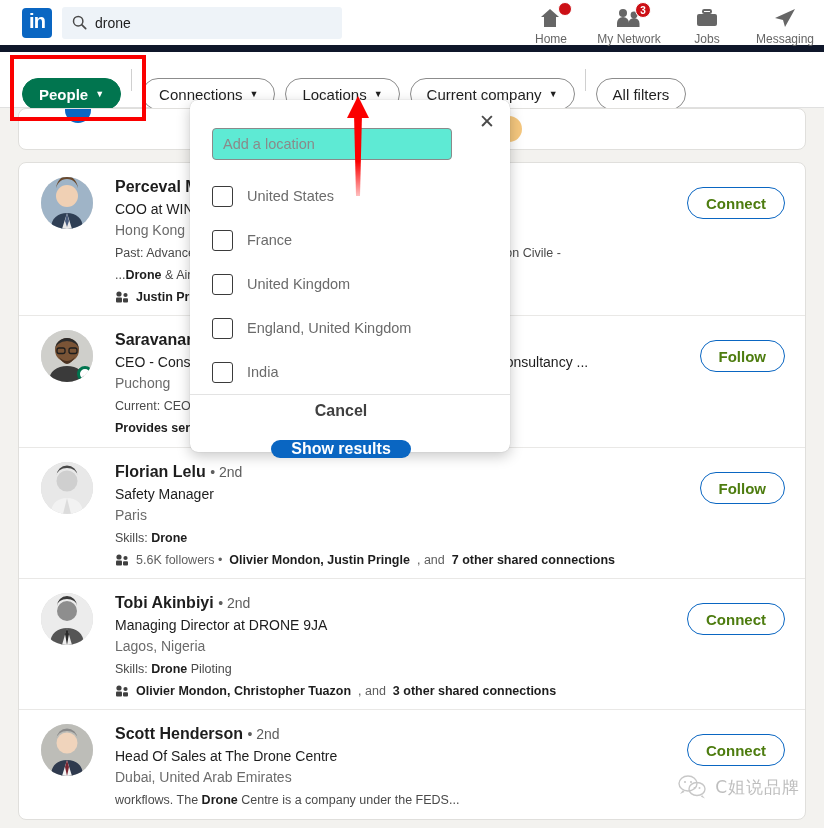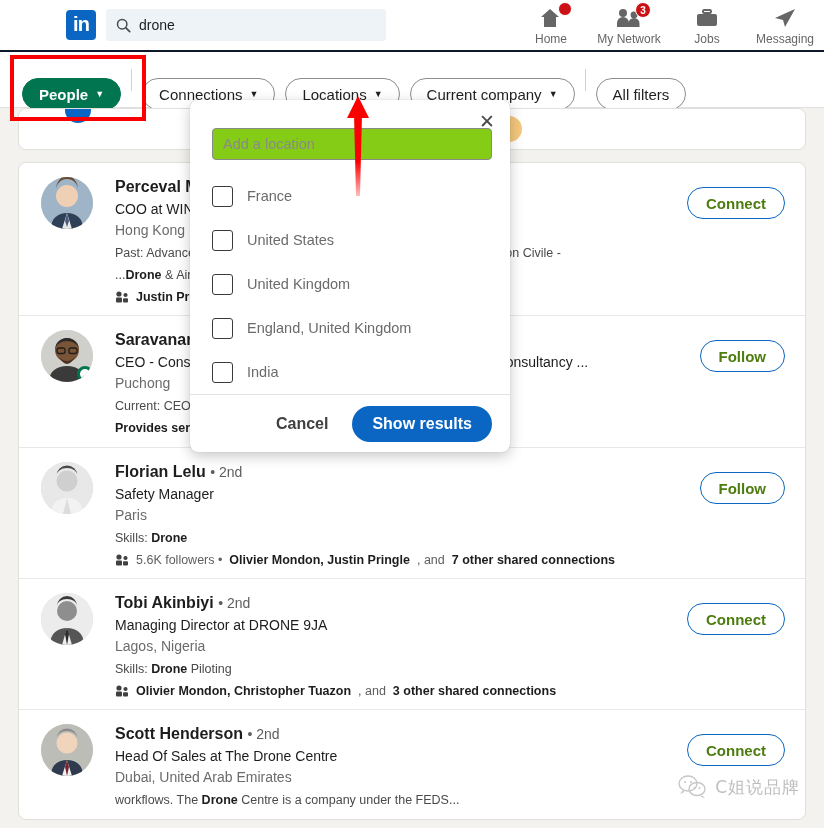--- a/index.html
+++ b/index.html
@@ -7,22 +7,22 @@
     width: 824px; height: 828px;
     font-family: "Liberation Sans", sans-serif;
     background: #f3f2ef;
     overflow: hidden;
   }
   #root { position: relative; width: 824px; height: 828px; }
 
   
   .topnav {
     position: absolute; top: 0; left: 0; width: 824px; height: 52px;
-    background: #ffffff; border-bottom: 2px solid #0f172a;
-    display: flex; align-items: center; padding-left: 44px;
+    background: #ffffff; border-bottom: 7px solid #0f172a;
+    display: flex; align-items: center;
   }
   .li-logo {
     margin-left: 22px; width: 30px; height: 30px; border-radius: 4px;
     background: #0a66c2; color: #fff; font-weight: bold; font-size: 20px;
     display: flex; align-items: center; justify-content: center;
     letter-spacing: -1px; font-family: "Liberation Sans", sans-serif;
     padding-bottom: 2px;
   }
   .search-wrap {
     margin-left: 10px; width: 280px; height: 32px; background: #eef3f8;
@@ -132,37 +132,37 @@
     box-shadow: 0 4px 14px rgba(0,0,0,.22), 0 0 1px rgba(0,0,0,.25);
     z-index: 40; display: flex; flex-direction: column;
   }
   .modal-close {
     position: absolute; right: 12px; top: 10px; width: 22px; height: 22px;
     display: flex; align-items: center; justify-content: center;
     cursor: pointer; color: #4a4a4a; font-size: 19px; line-height: 1;
   }
   .modal-body { padding: 28px 22px 0 22px; flex: 1 1 auto; }
   .loc-input {
-    width: 280px; height: 32px; border: 1px solid #8a8a8a; border-radius: 4px;
+    width: 240px; height: 32px; border: 1px solid #8a8a8a; border-radius: 4px;
     padding: 0 10px; font-size: 14.5px; color: #1d1d1d; outline: none;
-    font-family: "Liberation Sans", sans-serif; background: #84cc16;
+    font-family: "Liberation Sans", sans-serif; background: #5eead4;
   }
   .loc-input::placeholder { color: #8a8a8a; }
   .loc-list { margin-top: 14px; }
   .loc-item {
     display: flex; align-items: center; gap: 14px; height: 44px; cursor: pointer;
   }
   .cbox {
     width: 21px; height: 21px; border: 1.5px solid #3b3b3b; border-radius: 3px;
     background: #fff; flex: 0 0 auto;
   }
   .loc-label { font-size: 14.5px; color: #6b6b6b; }
   .modal-footer {
     border-top: 1px solid #e3e3e3; height: 64px; display: flex;
-    align-items: center; justify-content: flex-end; padding-right: 18px; gap: 12px;
+    align-items: center; justify-content: flex-end; padding-right: 18px; gap: 12px; flex-direction: column;
   }
   .btn-cancel {
     background: transparent; border: 0; font-size: 16px; font-weight: bold;
     color: #404040; padding: 8px 12px; cursor: pointer; border-radius: 16px;
     font-family: "Liberation Sans", sans-serif;
   }
   .btn-show {
     background: #0a66c2; border: 0; color: #fff; font-size: 16px; font-weight: bold;
     height: 36px; padding: 0 20px; border-radius: 18px; cursor: pointer;
     font-family: "Liberation Sans", sans-serif;
@@ -460,25 +460,25 @@
 
   <div class="modal">
     <div class="modal-close">
       <span>✕</span>
     </div>
     <div class="modal-body">
       <input class="loc-input" type="text" placeholder="Add a location" style="">
       <div class="loc-list">
         <div class="loc-item">
           <span class="cbox"></span>
-          <span class="loc-label">France</span>
+          <span class="loc-label">United States</span>
         </div>
         <div class="loc-item">
           <span class="cbox"></span>
-          <span class="loc-label">United States</span>
+          <span class="loc-label">France</span>
         </div>
         <div class="loc-item">
           <span class="cbox"></span>
           <span class="loc-label">United Kingdom</span>
         </div>
         <div class="loc-item">
           <span class="cbox"></span>
           <span class="loc-label">England, United Kingdom</span>
         </div>
         <div class="loc-item">

